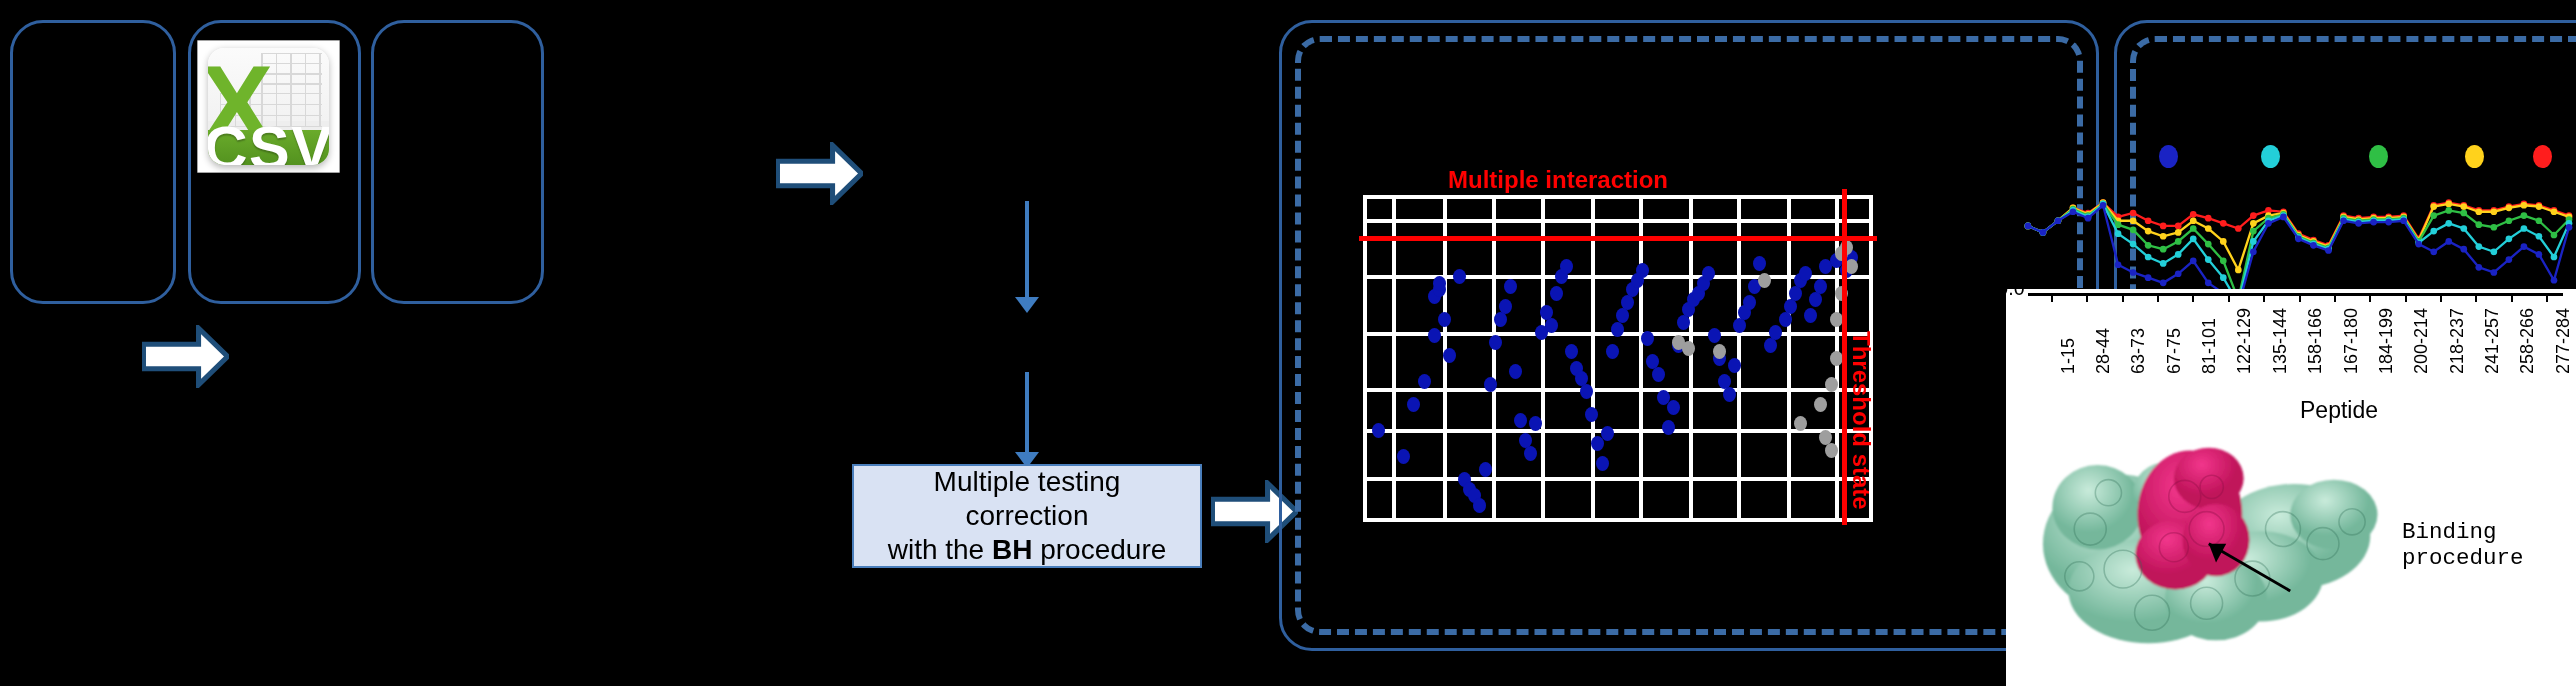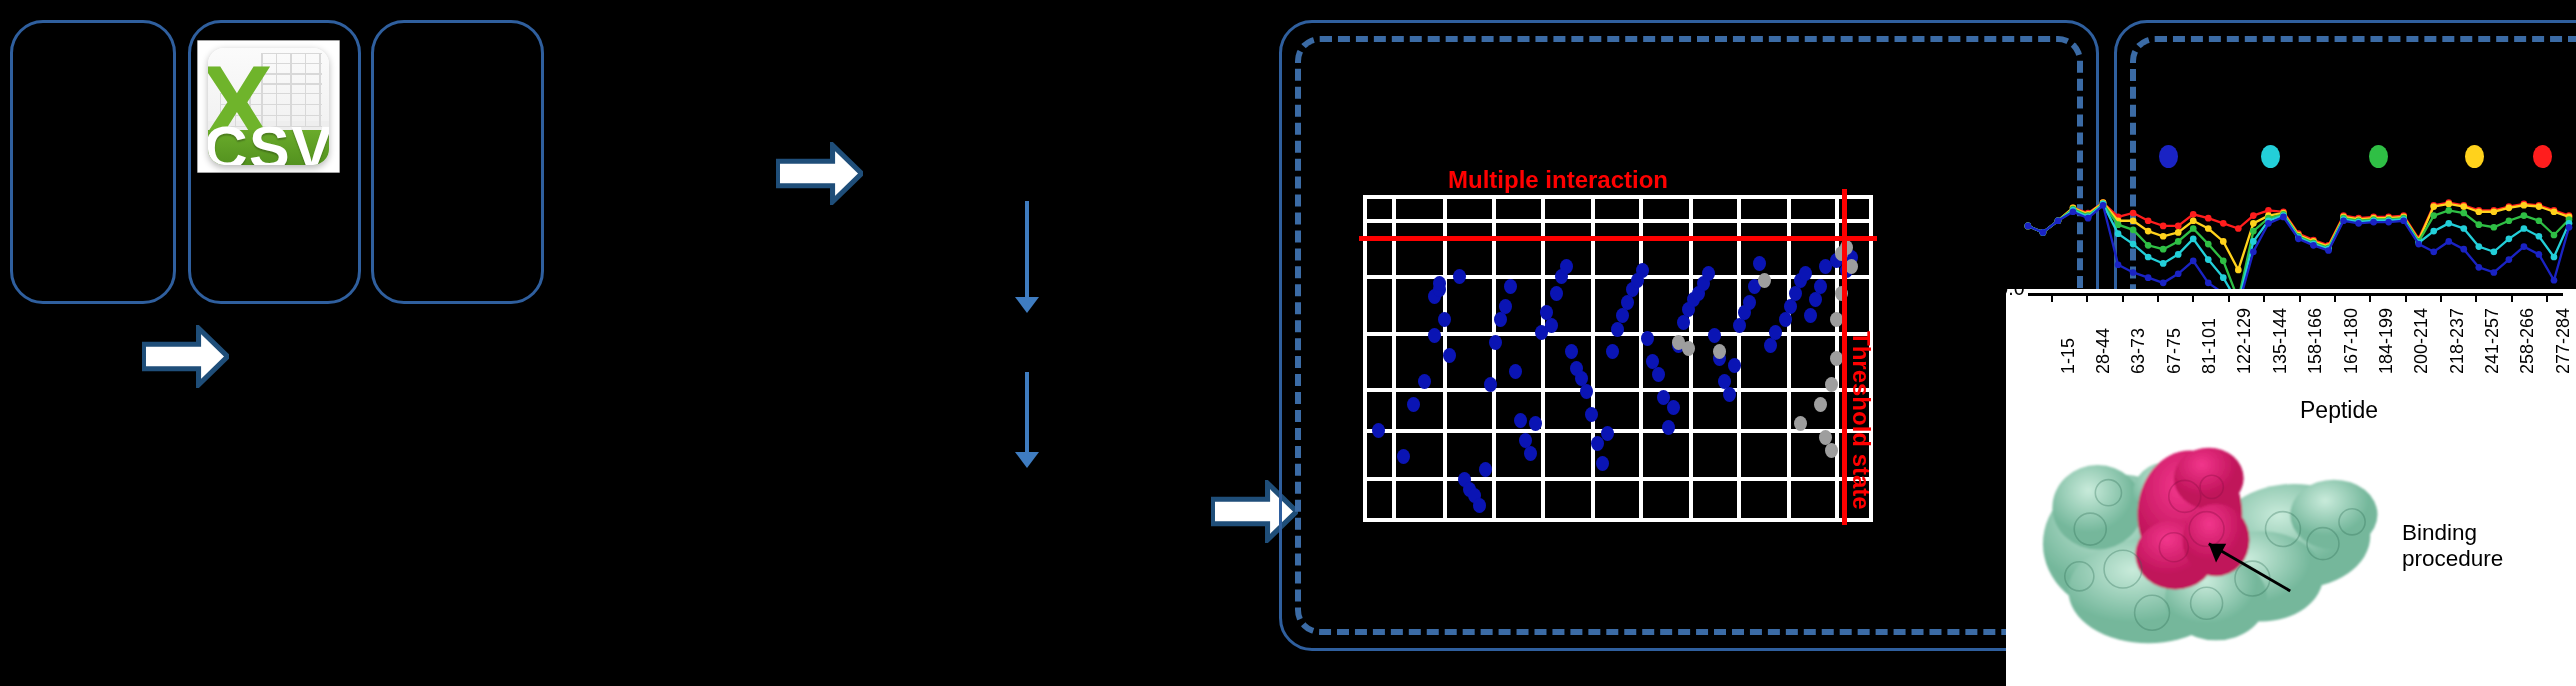--- a/index.html
+++ b/index.html
@@ -125,20 +125,27 @@
   <div class="panel" style="left:371px;top:20.4px;width:167px;height:278px;"></div>
 
 
   <div class="vconn" style="left:1025px;top:201px;height:99px;"></div>
   <div class="vhead" style="left:1015px;top:297px;"></div>
 
 
   <div class="vconn" style="left:1025px;top:372px;height:84px;"></div>
   <div class="vhead" style="left:1015px;top:452px;"></div>
 
+  <div class="step" style="left:852px;top:464px;width:350px;height:104px;">
+    <div>
+      <span>Multiple testing</span><br>
+      <span>correction</span><br>
+      <span>with the </span><b>BH</b><span> procedure</span>
+    </div>
+  </div>
 
   <div class="arrow" style="left:1211px;top:480px;width:87px;height:63px;">
     <svg width="87" height="63" viewBox="0 0 120 86">
       <path d="M2 26 H78 V4 L118 43 L78 82 V60 H2 Z" fill="#ffffff" stroke="#1f4e79" stroke-width="7"></path>
     </svg>
   </div>
 
   <div class="panel dashed-inner" style="left:1279px;top:20.4px;width:814px;height:625px;"></div>
 
   <div class="plot" style="left:1363px;top:195px;width:509px;height:327px;">
@@ -575,20 +582,20 @@
             <circle cx="262" cy="92" r="16"></circle>
         </g>
 
         <g>
           <line x1="370" y1="235" x2="258" y2="170" stroke="#000" stroke-width="4"></line>
           <polygon points="258,170 282,170 268,196" fill="#000"></polygon>
         </g>
       </svg>
     </div>
 
-    <div class="binding-lab" style="left:396px;top:231px;">
+    <div class="binding-lab" style="left:396px;top:231px;font-family:Liberation Mono, monospace;">
       <span>Binding</span><br>
       <span>procedure</span>
     </div>
   </div>
 
 </div>
 
 
 </body></html>

